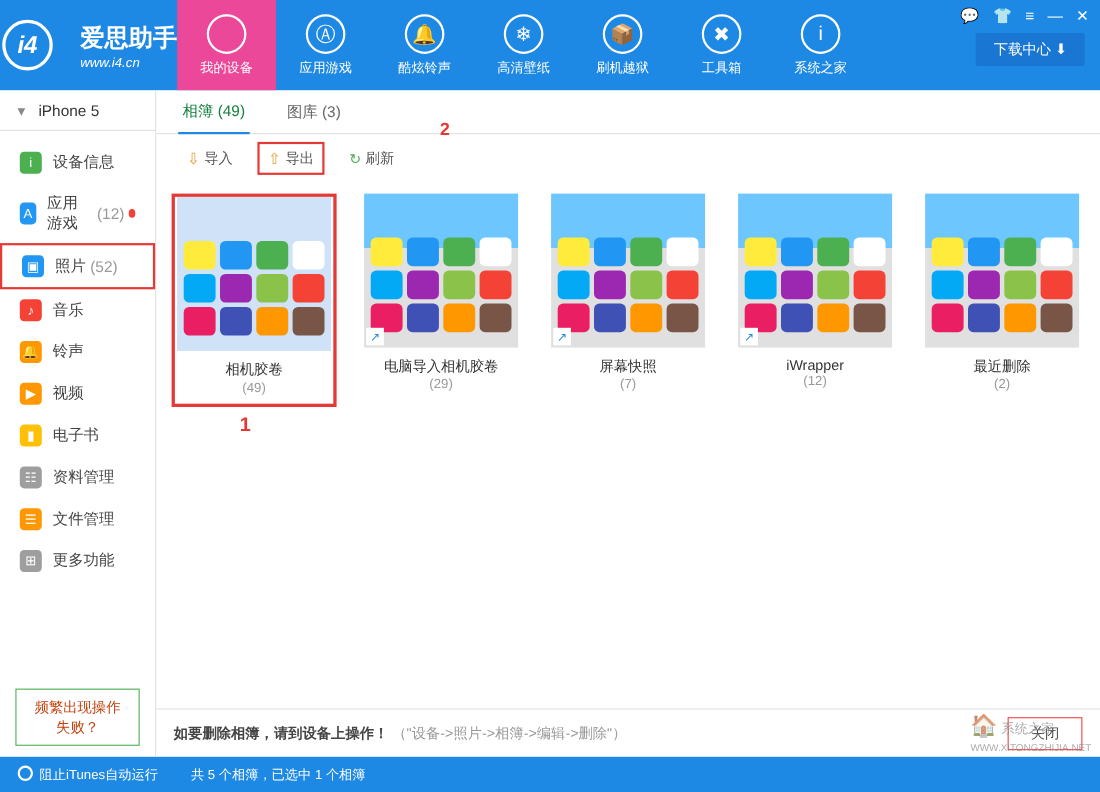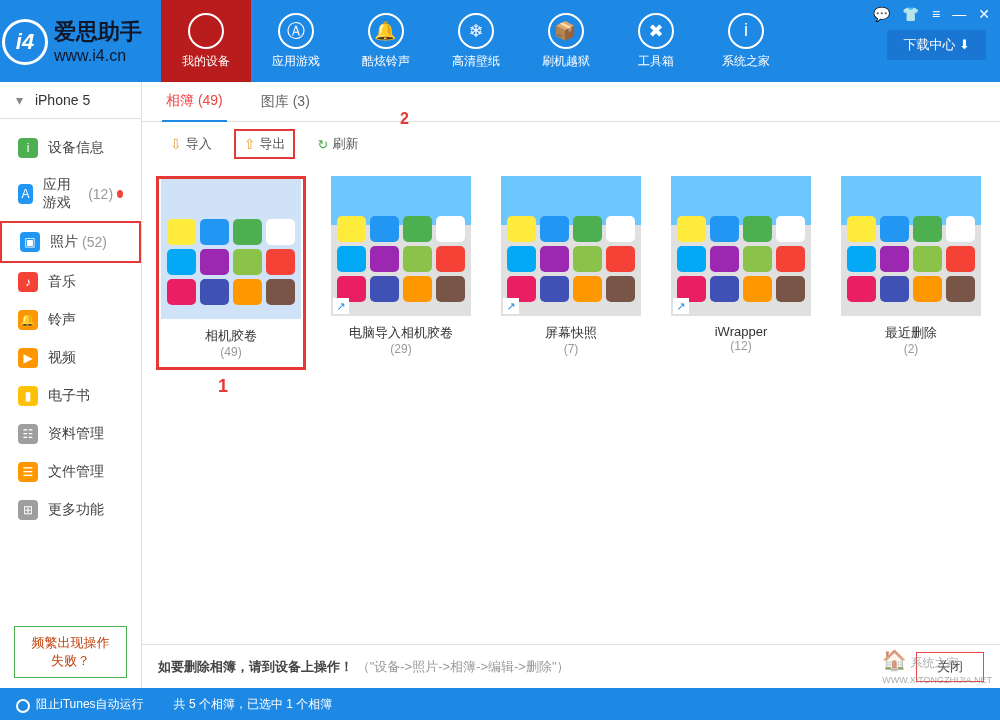--- a/index.html
+++ b/index.html
@@ -1,27 +1,27 @@
 <!DOCTYPE html>
 <html><head>
 <meta charset="utf-8">
 <style>
 * { margin: 0; padding: 0; box-sizing: border-box; font-family: "Microsoft YaHei", Arial, sans-serif; }
 body { width: 1000px; height: 720px; overflow: hidden; background: #fff; }
 
 .header { height: 82px; background: #1e88e5; display: flex; align-items: center; }
 .logo-area { width: 161px; display: flex; align-items: flex-end; padding-left: 2px; }
 .logo-badge { width: 46px; height: 46px; border: 3px solid #fff; border-radius: 50%; display: flex; align-items: center; justify-content: center; color: #fff; font-size: 22px; font-style: italic; font-weight: bold; }
-.logo-text { margin-left: 6px; color: #0f172a; }
+.logo-text { margin-left: 25px; color: #ffffff; }
 .logo-text .t1 { font-size: 22px; font-weight: bold; }
-.logo-text .t2 { font-size: 16px; }
+.logo-text .t2 { font-size: 12px; font-style: italic; }
 
 .nav { display: flex; flex: 1; height: 100%; }
 .nav-item { width: 90px; height: 100%; display: flex; flex-direction: column; align-items: center; justify-content: center; color: #fff; cursor: pointer; }
-.nav-item.active { background: #b91c1c; }
+.nav-item.active { background: #ec4899; }
 .nav-icon { width: 36px; height: 36px; border: 2px solid #fff; border-radius: 50%; display: flex; align-items: center; justify-content: center; font-size: 18px; margin-bottom: 4px; }
 .nav-item .lbl { font-size: 12px; }
 
 .win-ctrl { position: absolute; top: 6px; right: 10px; display: flex; gap: 12px; color: #fff; font-size: 14px; }
 .download-btn { position: absolute; top: 30px; right: 14px; background: #1976d2; color: #fff; padding: 6px 16px; font-size: 13px; border-radius: 2px; cursor: pointer; }
 
 .body { display: flex; height: 606px; }
 .sidebar { width: 195px; border-right: 1px solid #e0e0e0; display: flex; flex-direction: column; }
 .device-name { padding: 10px 16px; border-bottom: 1px solid #e0e0e0; font-size: 14px; color: #333; }
 .device-name .chev { margin-right: 8px; color: #888; }
@@ -30,21 +30,21 @@
 .side-item.selected { border: 2px solid #e53935; }
 .side-icon { width: 20px; height: 20px; border-radius: 4px; margin-right: 10px; display: flex; align-items: center; justify-content: center; color: #fff; font-size: 12px; }
 .side-item .cnt { color: #999; margin-left: 4px; }
 .red-dot { width: 8px; height: 8px; background: #f44336; border-radius: 50%; margin-left: 4px; }
 .side-footer { padding: 10px 14px; }
 .fail-btn { border: 1px solid #4caf50; color: #c2410c; padding: 7px 12px; font-size: 13px; text-align: center; cursor: pointer; }
 
 .main { flex: 1; display: flex; flex-direction: column; }
 .tabs { height: 40px; border-bottom: 1px solid #e0e0e0; display: flex; align-items: center; padding-left: 20px; gap: 30px; }
 .tab { font-size: 14px; color: #666; padding: 10px 4px; cursor: pointer; }
-.tab.active { color: #ef4444; border-bottom: 2px solid #1e88e5; }
+.tab.active { color: #15803d; border-bottom: 2px solid #1e88e5; }
 
 .toolbar { height: 44px; display: flex; align-items: center; padding-left: 20px; gap: 14px; position: relative; }
 .tool-btn { display: flex; align-items: center; gap: 4px; font-size: 13px; color: #555; cursor: pointer; padding: 4px 8px; }
 .tool-btn.boxed { border: 2px solid #e53935; }
 .tool-icon { color: #e6a23c; font-size: 14px; }
 .refresh-icon { color: #4caf50; }
 .anno2 { position: absolute; top: -12px; left: 258px; color: #e53935; font-size: 16px; font-weight: bold; }
 
 .albums { flex: 1; padding: 10px 14px; display: flex; gap: 20px; align-items: flex-start; position: relative; }
 .album { width: 150px; display: flex; flex-direction: column; align-items: center; cursor: pointer; }
@@ -56,21 +56,21 @@
 .album-name { margin-top: 8px; font-size: 13px; color: #333; }
 .album-cnt { font-size: 12px; color: #999; }
 .badge-corner { position: absolute; bottom: 2px; left: 2px; width: 16px; height: 16px; background: #fff; color: #1e88e5; font-size: 11px; display: flex; align-items: center; justify-content: center; }
 .anno1 { position: absolute; top: 210px; left: 76px; color: #e53935; font-size: 18px; font-weight: bold; }
 
 .bottom-bar { height: 44px; border-top: 1px solid #e0e0e0; display: flex; align-items: center; padding: 0 16px; font-size: 13px; color: #444; justify-content: space-between; }
 .close-btn { border: 1px solid #ef4444; padding: 5px 20px; cursor: pointer; }
 
 .status { height: 32px; background: #1e88e5; color: #fff; display: flex; align-items: center; padding: 0 16px; font-size: 12px; gap: 30px; }
 .status .circ { width: 14px; height: 14px; border: 2px solid #fff; border-radius: 50%; margin-right: 6px; }
-.status .left { display: flex; align-items: flex-end; }
+.status .left { display: flex; align-items: flex-start; }
 .watermark { position: absolute; bottom: 34px; right: 8px; color: #888; font-size: 12px; opacity: .7; }
 .wm-icon { font-size: 20px; }
 </style>
 </head>
 <body>
 
 <div class="header">
   <div class="logo-area">
     <div class="logo-badge">i4</div>
     <div class="logo-text">

